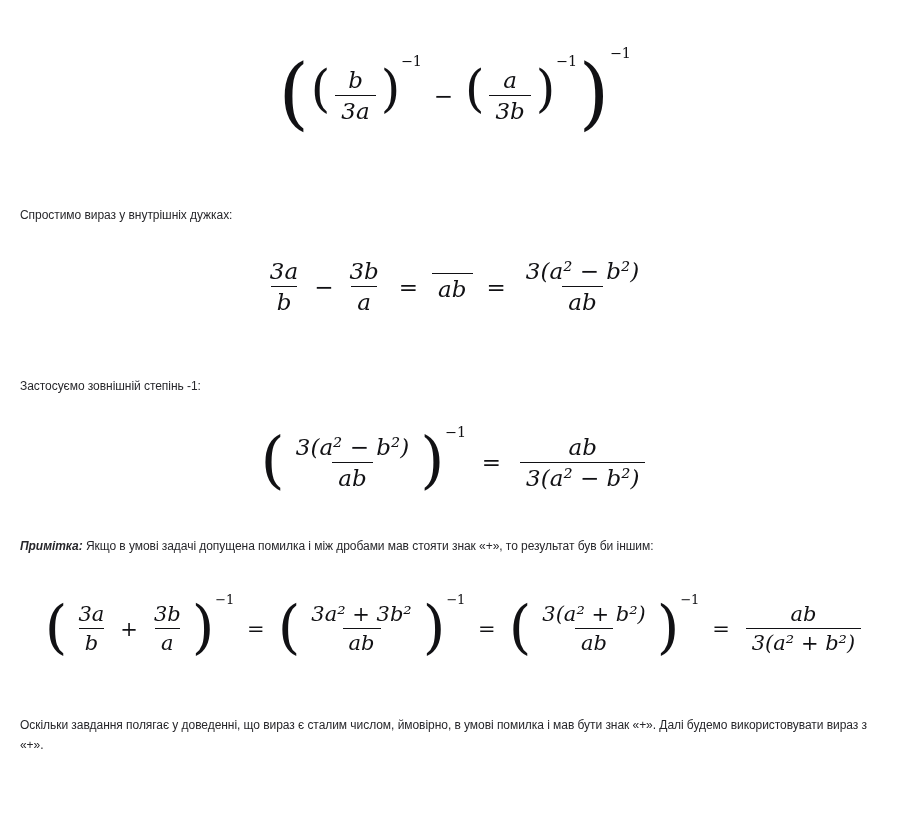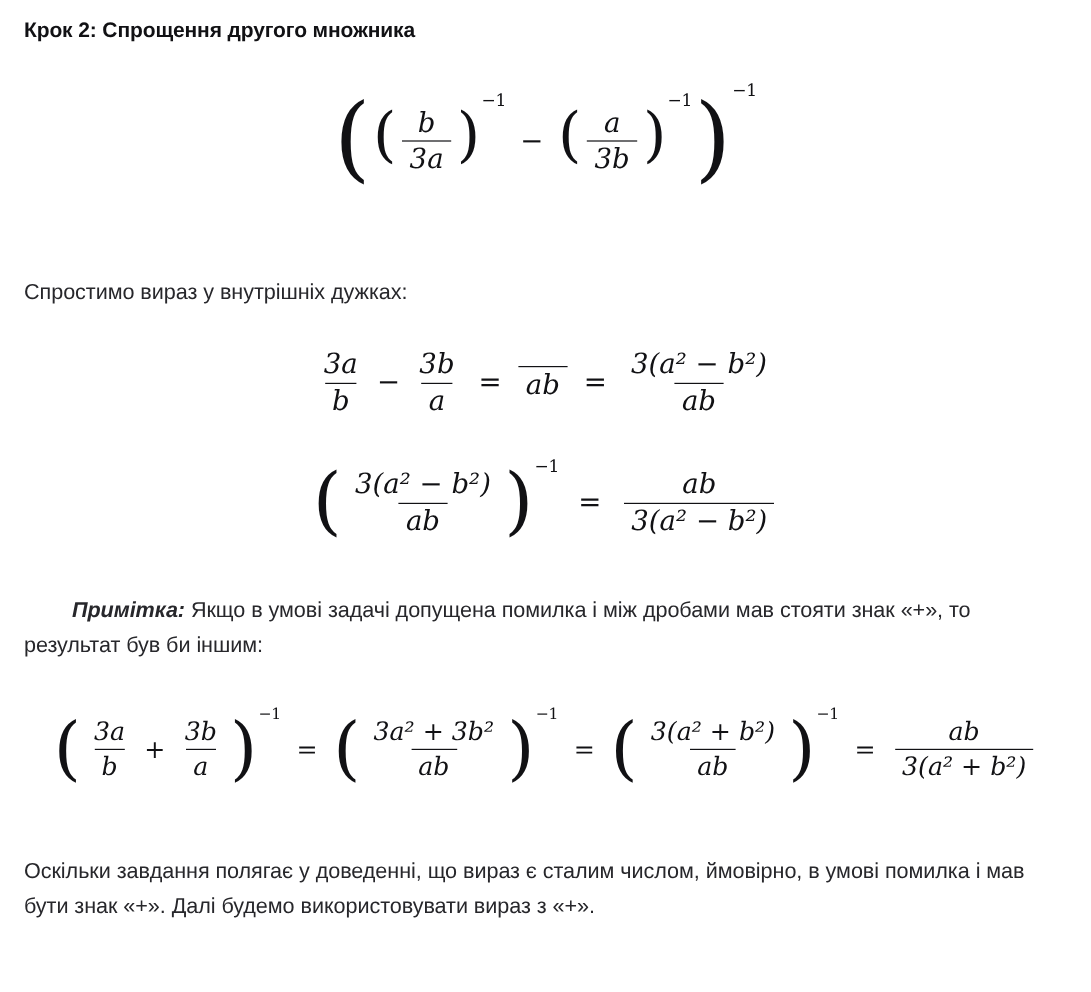--- a/index.html
+++ b/index.html
@@ -23,31 +23,30 @@
   .step-title {
     font-size: 17.5px;
     font-weight: bold;
     color: #111114;
     letter-spacing: -0.1px;
     margin: 0 0 0 0;
     line-height: 1.3;
   }
 
   .para {
-    font-size: 18px;
+    font-size: 12px;
     line-height: 1.62;
     color: #27272b;
     margin: 0;
     letter-spacing: -0.05px;
   }
 
   .para .lead {
     font-weight: bold;
     font-style: italic;
-    margin-left: 40px;
   }
 
   
   .eq-block {
     display: flex;
     justify-content: center;
     align-items: center;
     width: 100%;
   }
 
@@ -115,21 +114,20 @@
     top: -0.15em;
     padding-left: 1px;
     letter-spacing: -0.02em;
   }
 </style>
 </head>
 <body>
 
 <div class="page">
 
-  <h1 class="step-title">Крок 2: Спрощення другого множника</h1>
 
   <div class="eq-block" style="margin-top:40px; height:84px;">
     <span class="math" style="font-size:23px;">
       <span class="paren">
         <span class="pglyph" style="font-size:78px; margin-top:-6px;">(</span>
         <span class="inner">
 
           <span class="paren">
             <span class="pglyph" style="font-size:50px; margin-top:-3px;">(</span>
             <span class="inner">
@@ -181,20 +179,21 @@
         <span class="den">ab</span>
       </span>
       <span class="op op-eq">=</span>
       <span class="frac">
         <span class="num">3(a² − b²)</span>
         <span class="den">ab</span>
       </span>
     </span>
   </div>
 
+  <p class="para" style="margin-top:56px;">Застосуємо зовнішній степінь -1:</p>
 
   <div class="eq-block" style="margin-top:26px; height:80px;">
     <span class="math" style="font-size:23px;">
       <span class="paren">
         <span class="pglyph" style="font-size:62px; margin-top:-5px;">(</span>
         <span class="inner">
           <span class="frac">
             <span class="num">3(a² − b²)</span>
             <span class="den">ab</span>
           </span>

